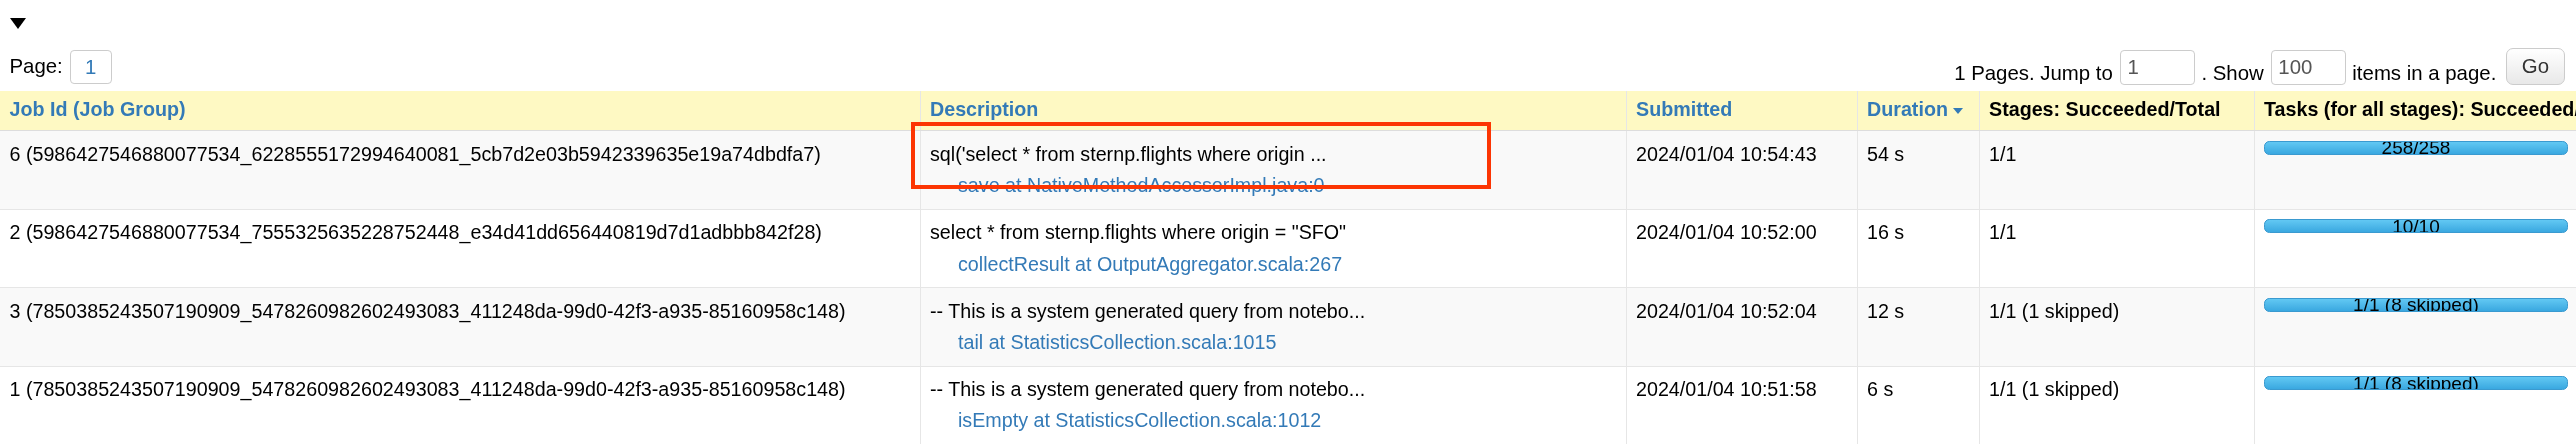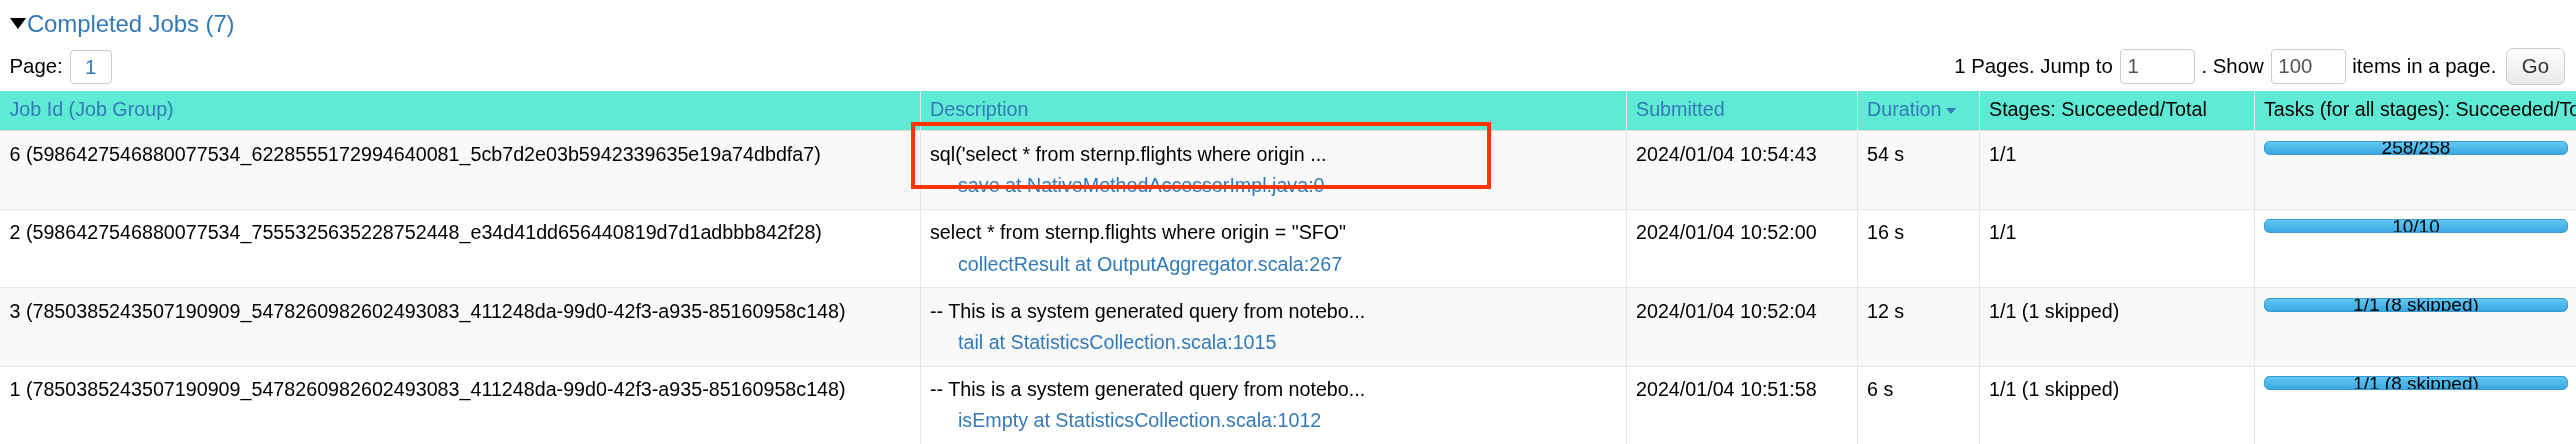--- a/index.html
+++ b/index.html
@@ -63,21 +63,21 @@
     color: #337ab7;
     font-size: 20.4px;
     font-family: "Liberation Sans", sans-serif;
     text-align: center;
     line-height: 33px;
     padding: 0 5.4px;
   }
   .pager-right {
     margin-left: auto;
     display: flex;
-    align-items: center;
+    align-items: flex-end;
     gap: 0;
     white-space: nowrap;
   }
   .pager-right .txt { font-size: 20.4px; color: #000; }
   .jump-input, .show-input {
     width: 75px;
     height: 35px;
     border: 0.7px solid #cccccc;
     border-radius: 4.1px;
     background: #ffffff;
@@ -104,28 +104,28 @@
 
   
   table.jobs {
     width: 100%;
     border-collapse: collapse;
     table-layout: fixed;
     font-size: 19.7px;
   }
   table.jobs thead th {
     text-align: left;
-    font-weight: normal;
+    font-weight: bold;
     font-size: 19.7px;
     padding: 6.8px 8.1px 9.5px 9.5px;
     border-bottom: 1.4px solid #dddddd;
     border-left: 0.7px solid #e6e6e6;
     vertical-align: bottom;
     white-space: nowrap;
-    background: #5eead4;
+    background: #fef9c3;
   }
   table.jobs thead th:first-child { border-left: none; }
   th.sortable-link { color: #337ab7; cursor: pointer; }
   th.plain { color: #000000; margin-left: 22px; }
   .sort-caret {
     display: inline-block;
     width: 0; height: 0;
     border-left: 5.4px solid transparent;
     border-right: 5.4px solid transparent;
     border-top: 6.8px solid #337ab7;
@@ -189,21 +189,20 @@
   col.c-sub     { width: 231px; }
   col.c-dur     { width: 122px; }
   col.c-stages  { width: 275px; }
   col.c-tasks   { width: 322px; }
 </style>
 </head>
 <body>
 
 <div class="section-header">
   <span class="caret"></span>
-  <span class="section-title">Completed Jobs (7)</span>
 </div>
 
 <div class="pager-bar">
   <div class="pager-left">
     <span class="pager-label">Page:</span>
     <span class="page-box">1</span>
   </div>
 
   <div class="pager-right">
     <span class="txt">1 Pages. Jump to</span>

